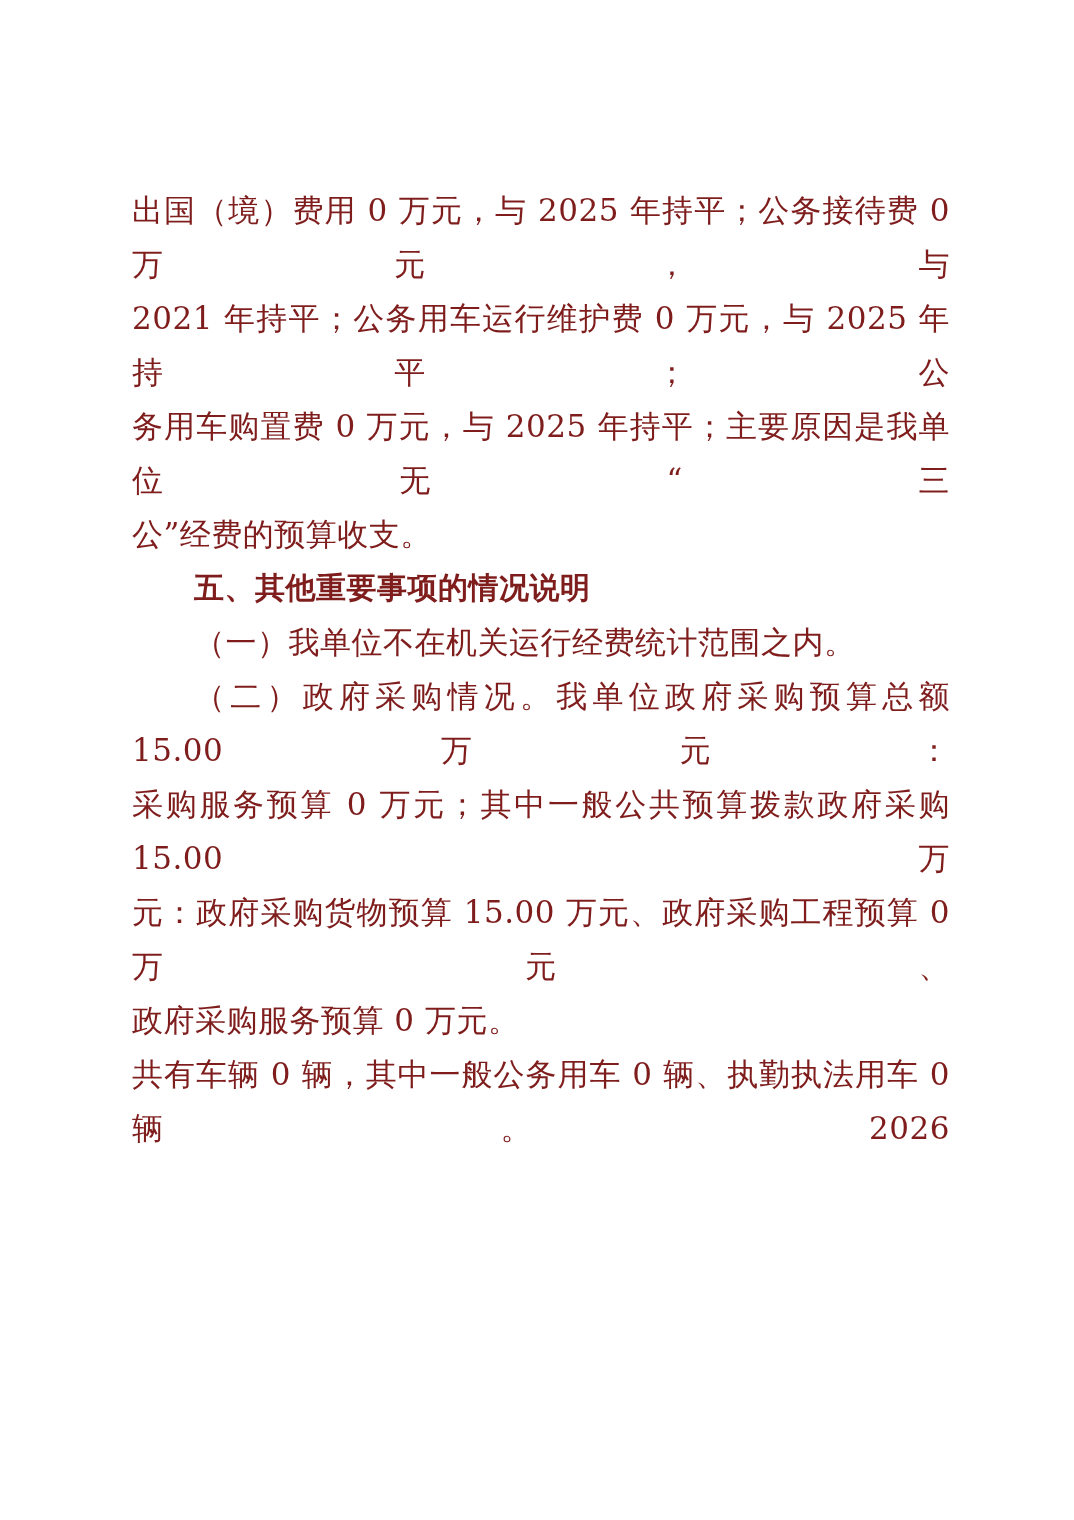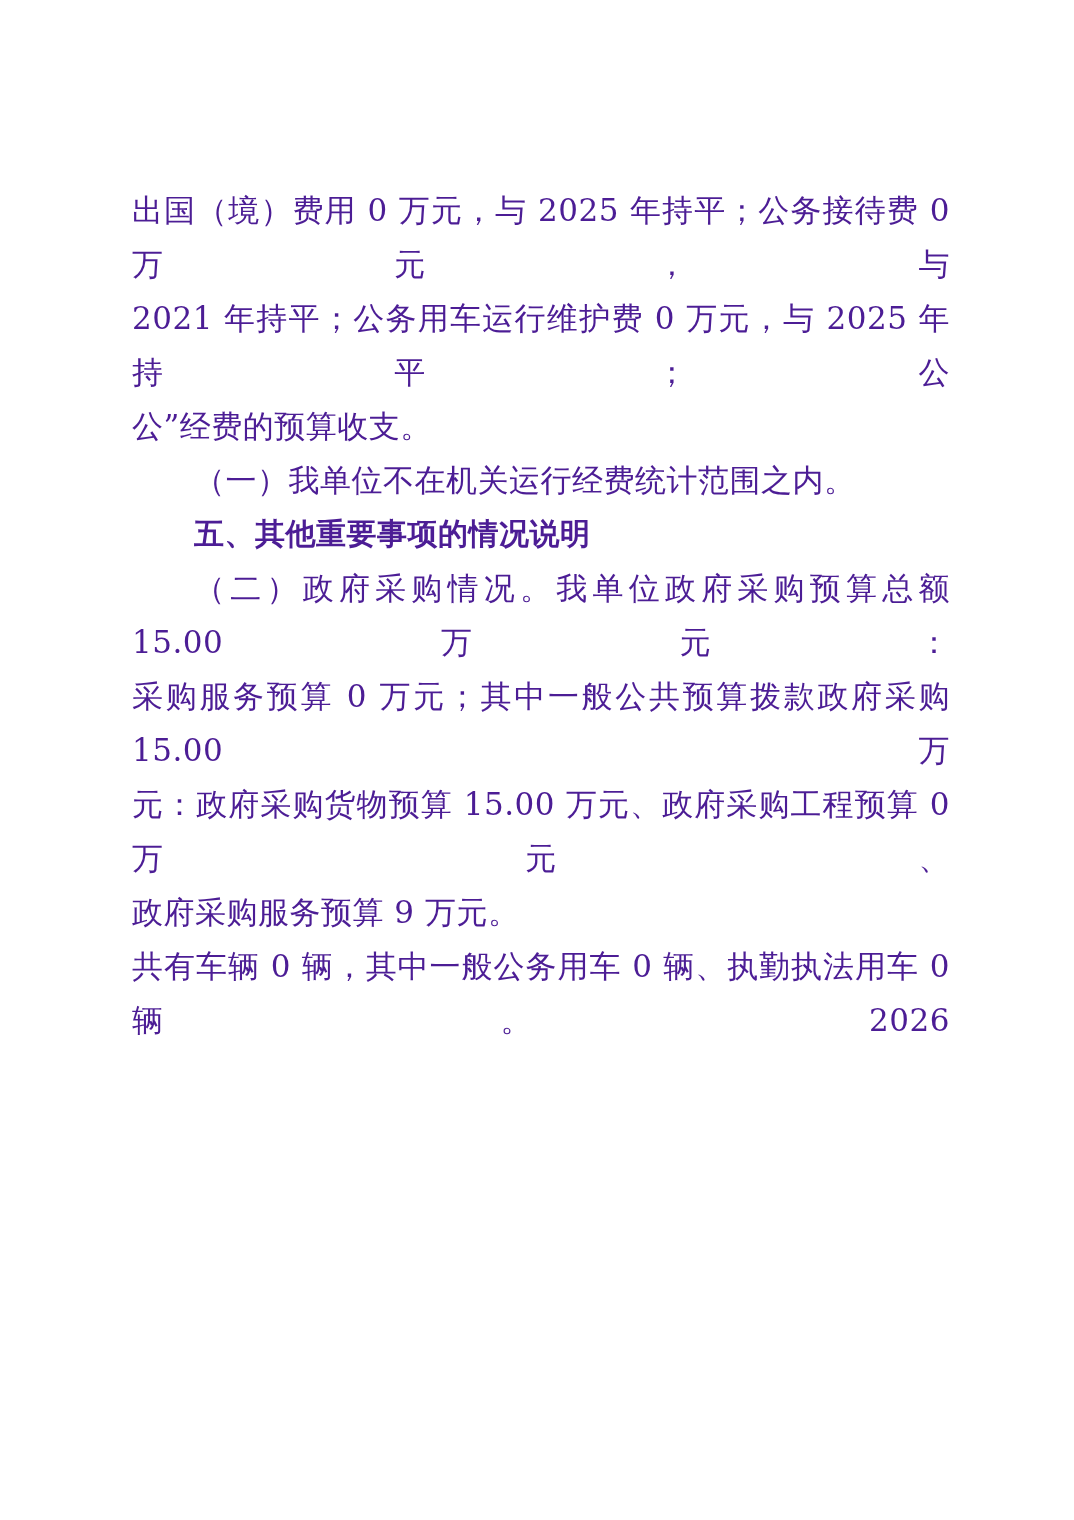--- a/index.html
+++ b/index.html
@@ -18,21 +18,21 @@
   .content {
     position: absolute;
     left: 132px;
     top: 183px;
     width: 818px;
   }
   .line {
     font-family: "DejaVu Serif", "Liberation Serif", serif;
     font-size: 31px;
     line-height: 54px;
-    color: #4c1d95;
+    color: #7f1d1d;
     letter-spacing: 0.5px;
     text-align: justify;
     text-align-last: justify;
   }
   .line.last {
     text-align: right;
     text-align-last: left;
   }
   .line.indent {
     text-indent: 62px;
@@ -46,33 +46,34 @@
   }
 </style>
 </head>
 <body>
 
 <div class="page">
   <div class="content" id="doc-content">
       <div class="block continuation">
         <div class="line">出国（境）费用 0 万元，与 2025 年持平；公务接待费 0 万元，与</div>
         <div class="line">2021 年持平；公务用车运行维护费 0 万元，与 2025 年持平；公</div>
+        <div class="line">务用车购置费 0 万元，与 2025 年持平；主要原因是我单位无“三</div>
         <div class="line last">公”经费的预算收支。</div>
-      </div>
-      <div class="block paragraph">
-        <div class="line last indent">（一）我单位不在机关运行经费统计范围之内。</div>
       </div>
       <div class="block heading">
         <div class="line last indent">五、其他重要事项的情况说明</div>
       </div>
       <div class="block paragraph">
+        <div class="line last indent">（一）我单位不在机关运行经费统计范围之内。</div>
+      </div>
+      <div class="block paragraph">
         <div class="line indent">（二）政府采购情况。我单位政府采购预算总额 15.00 万元：</div>
         <div class="line">采购服务预算 0 万元；其中一般公共预算拨款政府采购 15.00 万</div>
         <div class="line">元：政府采购货物预算 15.00 万元、政府采购工程预算 0 万元、</div>
-        <div class="line last">政府采购服务预算 9 万元。</div>
+        <div class="line last">政府采购服务预算 0 万元。</div>
       </div>
       <div class="block paragraph">
       </div>
       <div class="block paragraph">
         <div class="line">共有车辆 0 辆，其中一般公务用车 0 辆、执勤执法用车 0 辆。2026</div>
       </div>
     </div>
 </div>
 
 </body></html>

